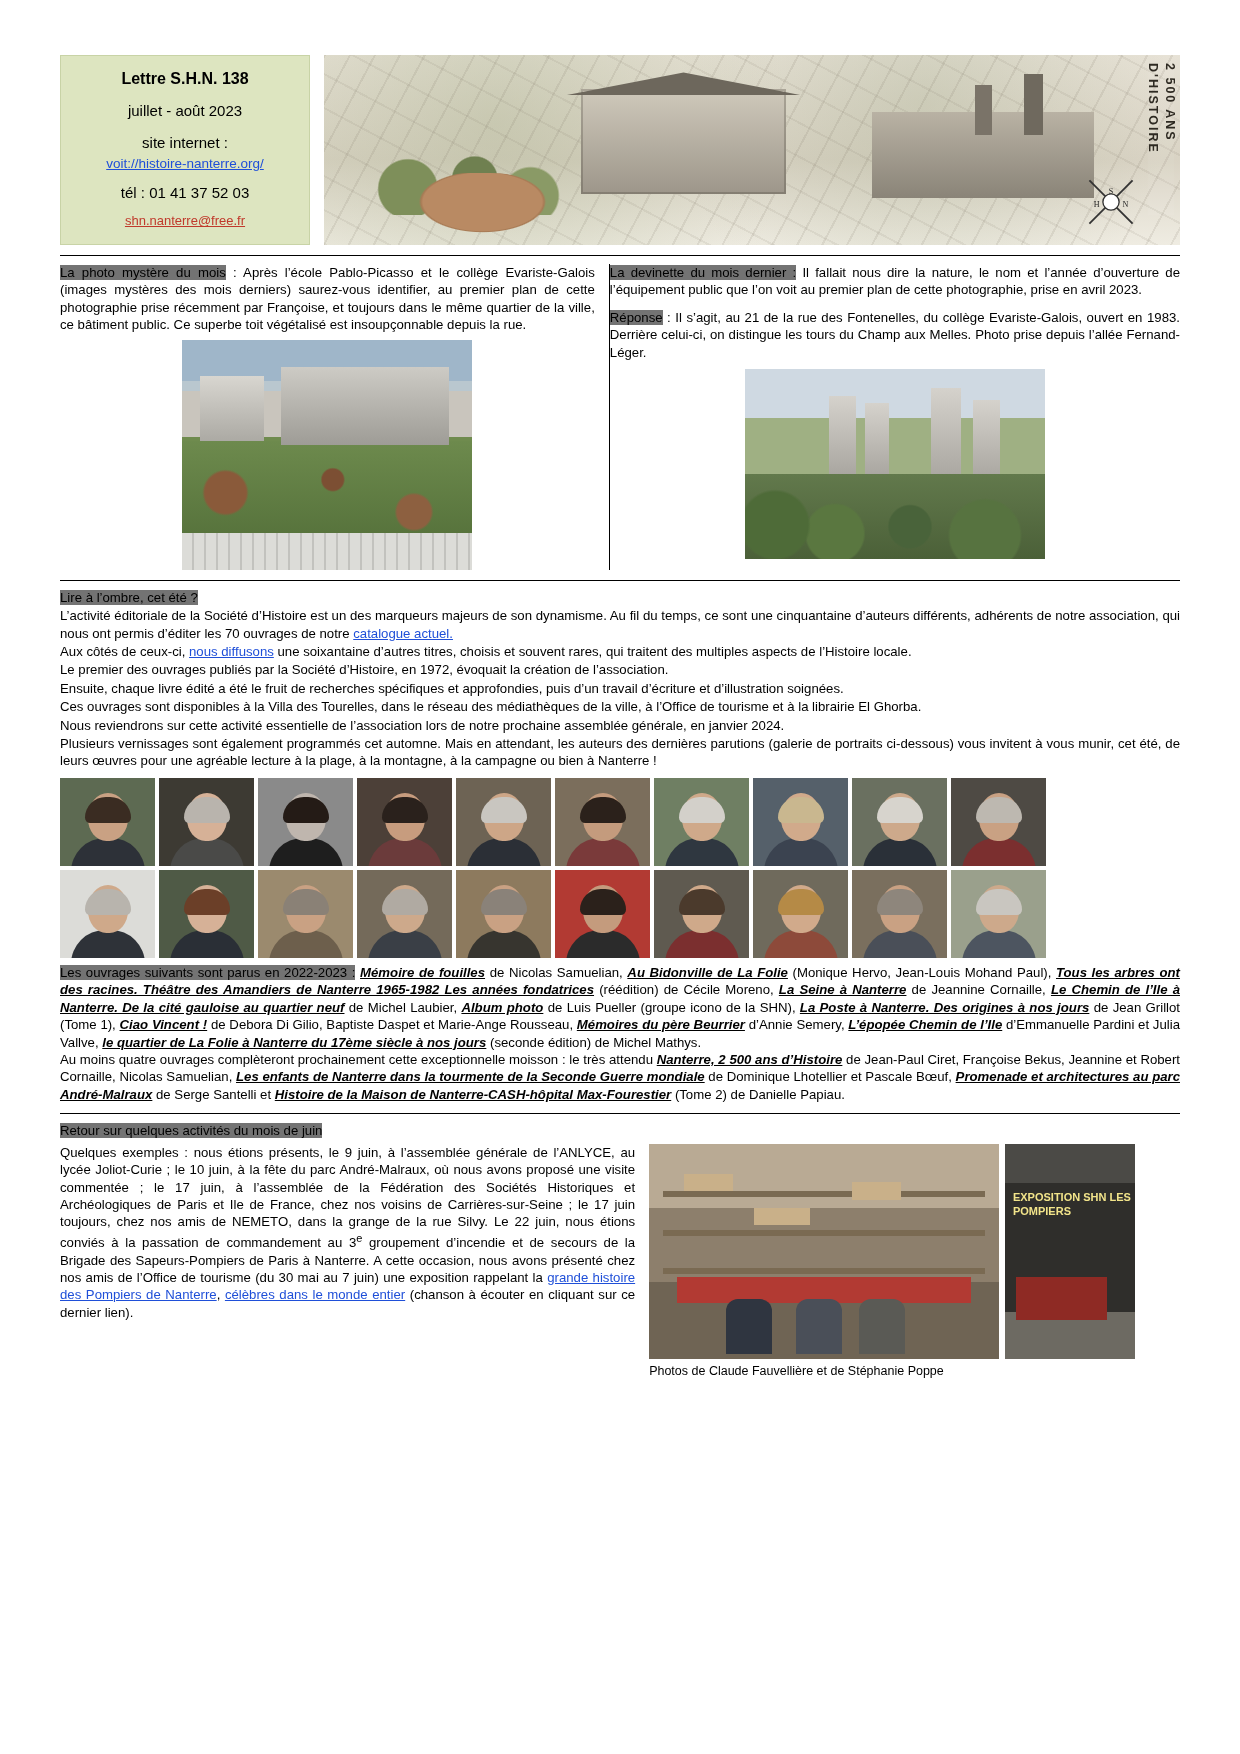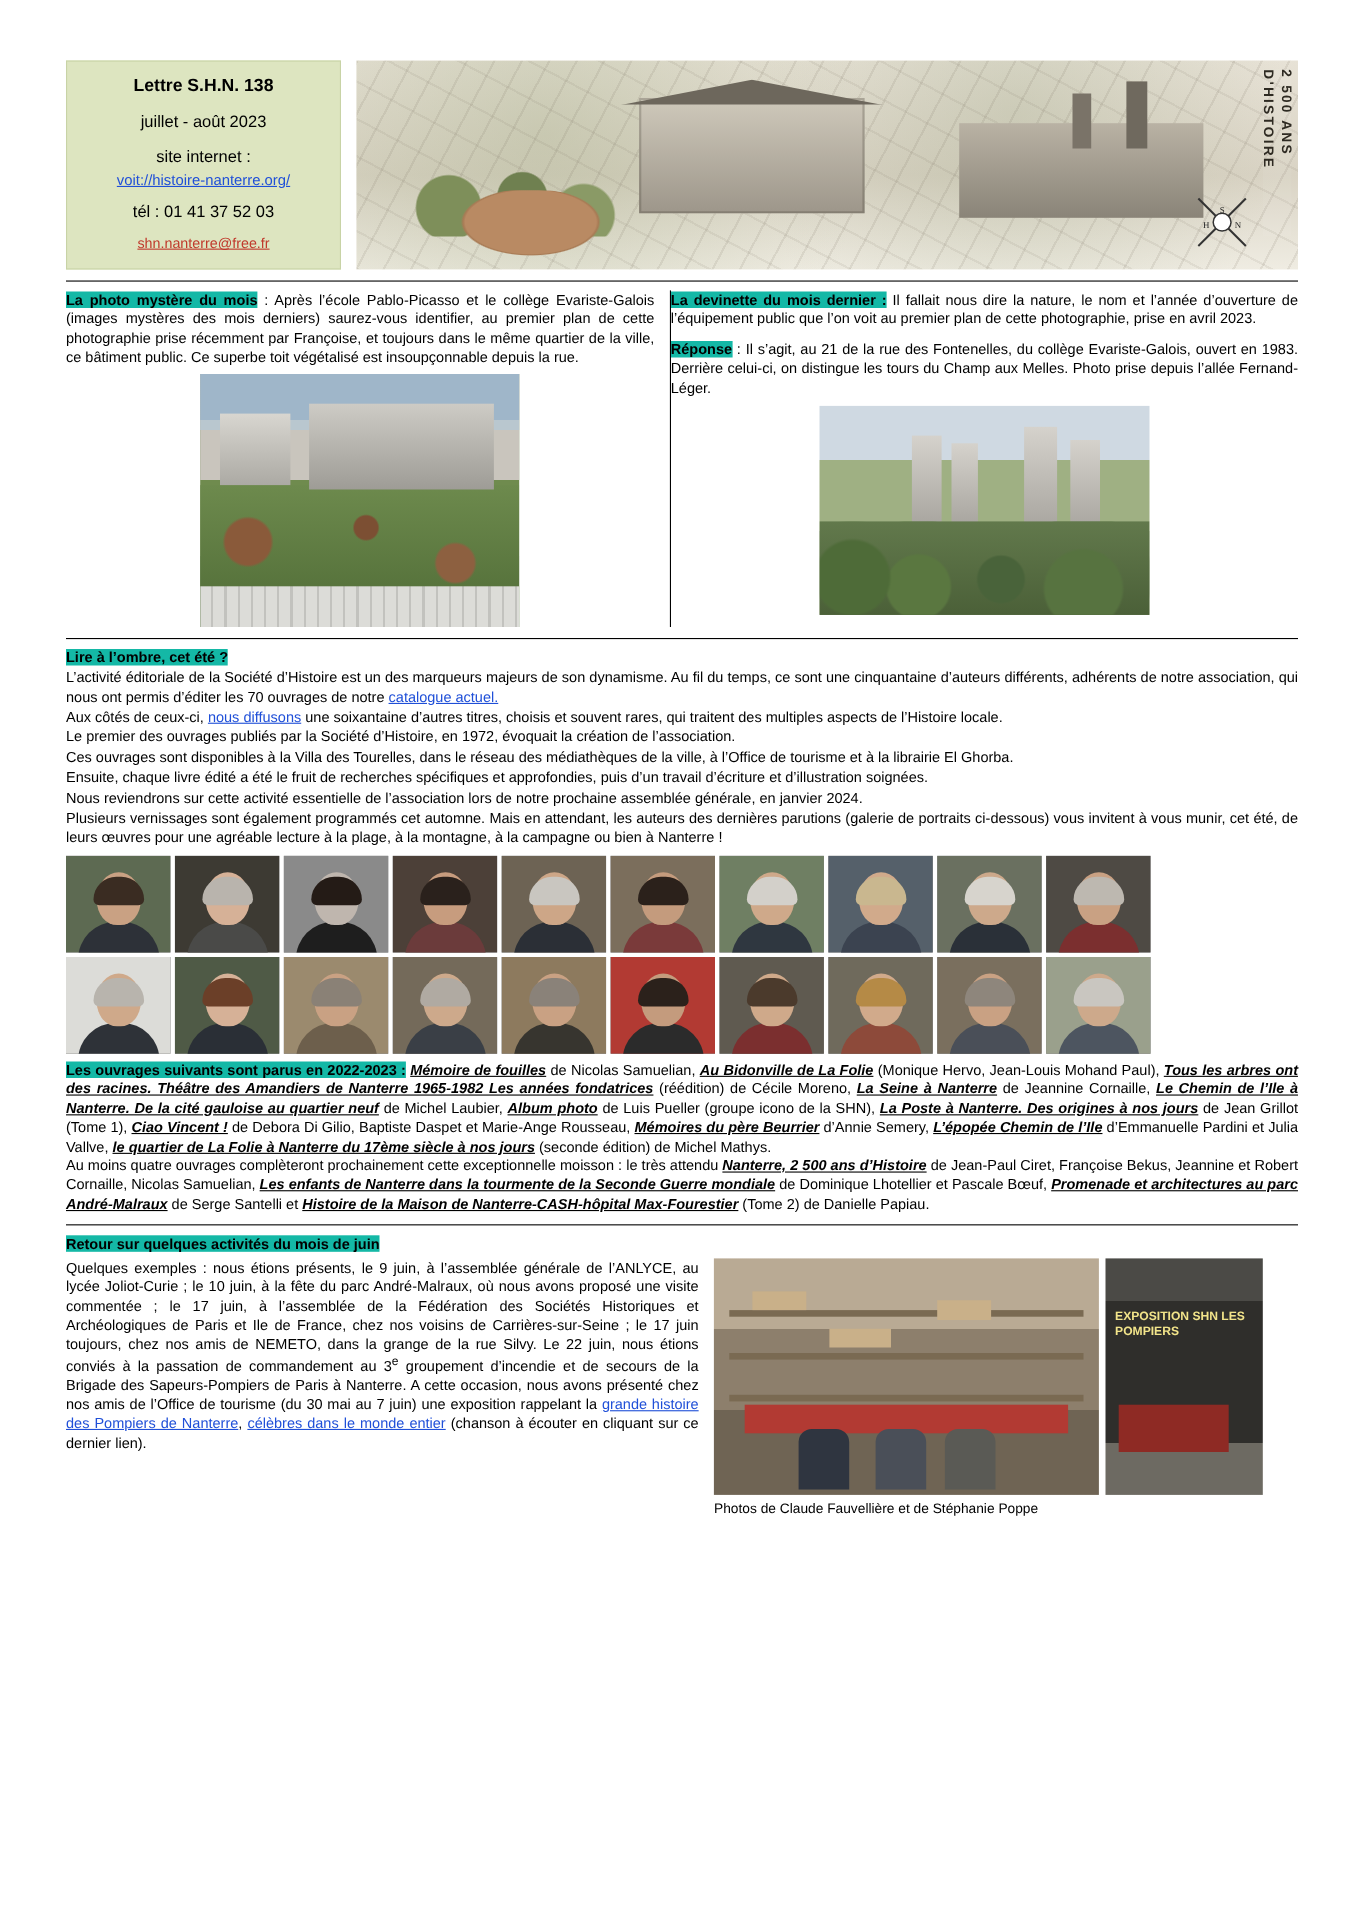--- a/index.html
+++ b/index.html
@@ -108,21 +108,21 @@
   .banner .logo{
     position:absolute;right:42px;bottom:16px;width:54px;height:54px;
   }
 
   
   .hr{border:0;border-top:1px solid #000;margin:10px 0 8px 0;}
   .two-col{display:flex;gap:0;}
   .col-left{width:49%;padding-right:14px;box-sizing:border-box;}
   .col-right{width:51%;box-sizing:border-box;border-left:1px solid #000;}
 
-  .hl{background:#14b8a6;font-weight:bold;}
+  .hl{background:#737373;font-weight:normal;}
   p{margin:0 0 2px 0;text-align:justify;}
   .lnk-u{color:#1f4fd8;text-decoration:underline;}
   .ph-roof{
     width:290px;height:230px;margin:6px auto 0 auto;
     background:
       linear-gradient(180deg,#9fb6c9 0 18%, #b9c7cf 18% 22%, transparent 22%),
       linear-gradient(180deg,#c9c5bd 22% 42%, transparent 42%),
       linear-gradient(180deg,#6f8b4e 42% 72%, #56753c 72% 100%);
     position:relative;overflow:hidden;
   }
@@ -197,23 +197,22 @@
   .pic-expo .shelf{position:absolute;left:4%;right:4%;height:6px;background:#7a6a52;}
   .pic-expo .s1{top:22%;} .pic-expo .s2{top:40%;} .pic-expo .s3{top:58%;}
   .pic-expo .tablecloth{position:absolute;left:8%;right:8%;top:62%;height:12%;background:#b23a33;}
   .pic-expo .box{position:absolute;background:#c9b089;}
   .pic-expo .b1{left:10%;top:14%;width:14%;height:8%;}
   .pic-expo .b2{left:30%;top:30%;width:16%;height:8%;}
   .pic-expo .b3{left:58%;top:18%;width:14%;height:8%;}
   .pic-expo .person{position:absolute;bottom:2%;width:13%;height:26%;background:#2f3540;border-radius:12px 12px 0 0;}
   .pic-expo .p1{left:22%;} .pic-expo .p2{left:42%;background:#4a4f58;} .pic-expo .p3{left:60%;background:#5a5a55;}
   .pic-win{
-    width:110px;height:215px;position:relative;overflow:hidden;
+    width:130px;height:215px;position:relative;overflow:hidden;
     background:linear-gradient(180deg,#4b4a46 0 18%, #2f2e2b 18% 78%, #6d6a62 78% 100%);
-    padding-left:33px;
   }
   .pic-win .txt1{
     position:absolute;left:6%;top:22%;color:#f2e48a;font-size:11px;font-weight:bold;line-height:1.25;
   }
   .pic-win .red{
     position:absolute;left:8%;top:62%;width:70%;height:20%;background:#8e2a24;
   }
   .caption-sm{font-size:12.5px;margin-top:4px;}
 
   .tight p{margin:0 0 1px 0;}
@@ -290,22 +289,22 @@
     <p>
       <span class="hl">Lire à l’ombre, cet été ?</span>
     </p>
     <p>
       <span>L’activité éditoriale de la Société d’Histoire est un des marqueurs majeurs de son dynamisme. Au fil du temps, ce sont une cinquantaine d’auteurs différents, adhérents de notre association, qui nous ont permis d’éditer les 70 ouvrages de notre </span><a class="lnk-u" href="#">catalogue actuel.</a>
     </p>
     <p>
       <span>Aux côtés de ceux-ci, </span><a class="lnk-u" href="#">nous diffusons</a><span> une soixantaine d’autres titres, choisis et souvent rares, qui traitent des multiples aspects de l’Histoire locale.</span>
     </p>
     <p>Le premier des ouvrages publiés par la Société d’Histoire, en 1972, évoquait la création de l’association.</p>
+    <p>Ensuite, chaque livre édité a été le fruit de recherches spécifiques et approfondies, puis d’un travail d’écriture et d’illustration soignées.</p>
     <p>Ces ouvrages sont disponibles à la Villa des Tourelles, dans le réseau des médiathèques de la ville, à l’Office de tourisme et à la librairie El Ghorba.</p>
-    <p>Ensuite, chaque livre édité a été le fruit de recherches spécifiques et approfondies, puis d’un travail d’écriture et d’illustration soignées.</p>
     <p>Nous reviendrons sur cette activité essentielle de l’association lors de notre prochaine assemblée générale, en janvier 2024.</p>
     <p>Plusieurs vernissages sont également programmés cet automne. Mais en attendant, les auteurs des dernières parutions (galerie de portraits ci-dessous) vous invitent à vous munir, cet été, de leurs œuvres pour une agréable lecture à la plage, à la montagne, à la campagne ou bien à Nanterre !</p>
   </div>
 
   <div class="gallery">
     <div class="grow" id="gal-row-1">
         <div class="cell">
           <div class="bg" style="background: rgb(93, 106, 82);"></div>
           <div class="body" style="background: rgb(45, 49, 56);"></div>
           <div class="face" style="background: rgb(201, 161, 131);"></div>

